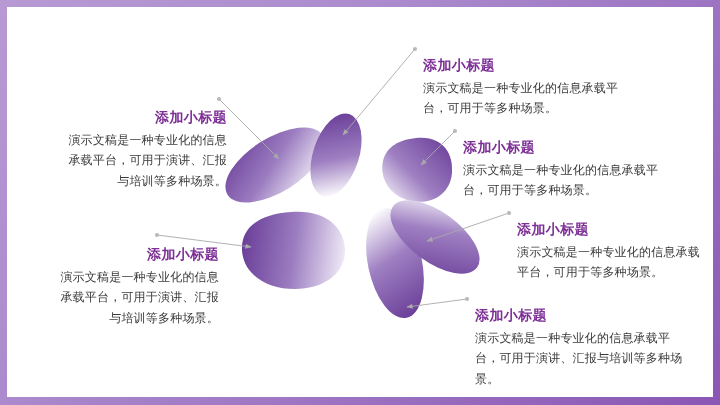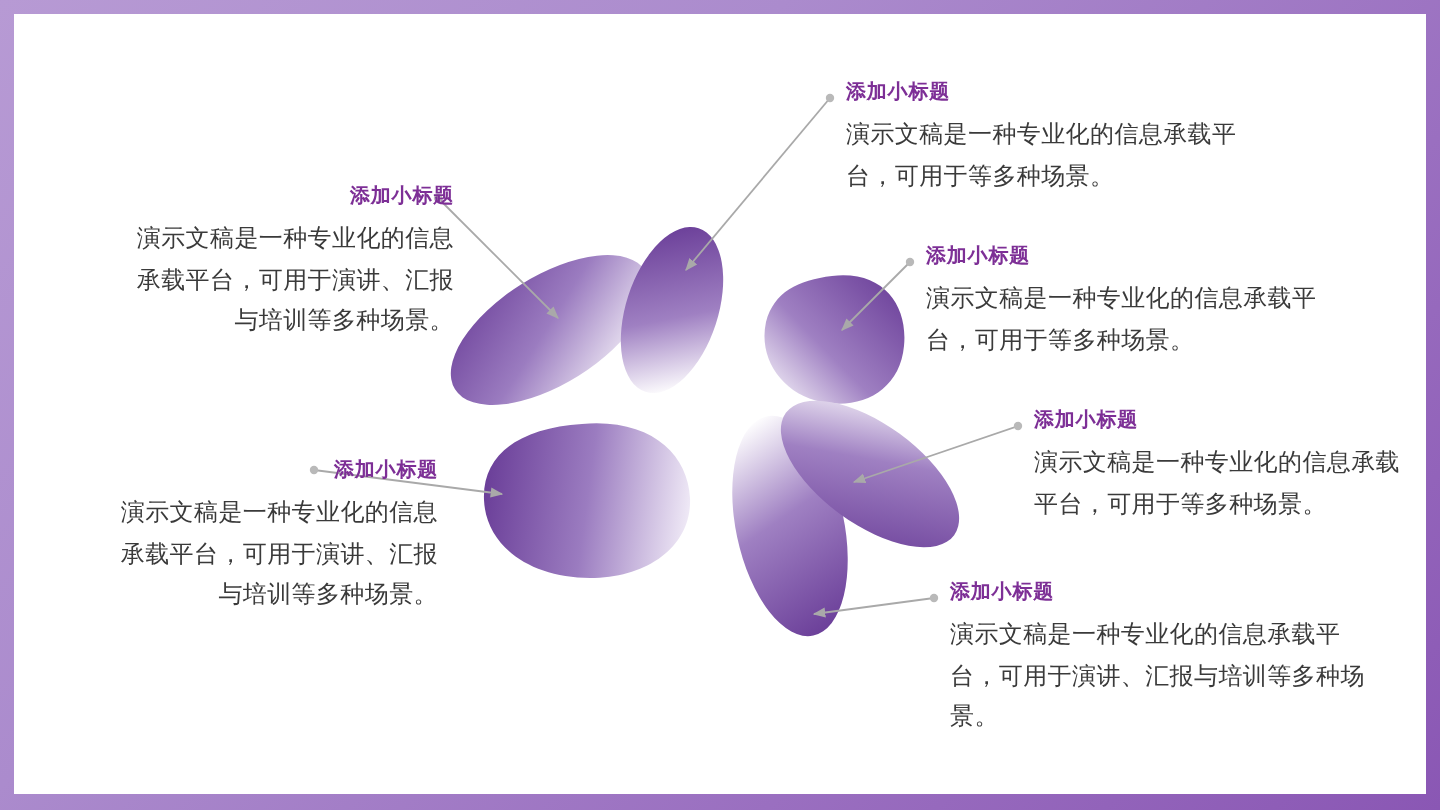--- a/index.html
+++ b/index.html
@@ -18,22 +18,22 @@
     position:relative;width:100%;height:100%;
     background:#ffffff;overflow:hidden;
   }
 
   
   #art{position:absolute;left:0;top:0;width:706px;height:390px;}
 
   
   .callout{position:absolute;width:196px;}
   .callout .ttl{
-    font-size:10px;font-weight:bold;letter-spacing:.4px;
-    margin:0 0 4px 0;line-height:1.2;
+    font-size:14px;font-weight:bold;letter-spacing:.4px;
+    margin:16px 0 4px 0;line-height:1.2;
   }
   .callout .body{
     font-size:12px;line-height:1.72;color:#3a3a3a;margin:0;
     letter-spacing:.2px;
   }
   .right-al{text-align:right;}
   .left-al{text-align:left;}
 
   
   #c-tl{left:52px;  top:86px;  width:168px;}

